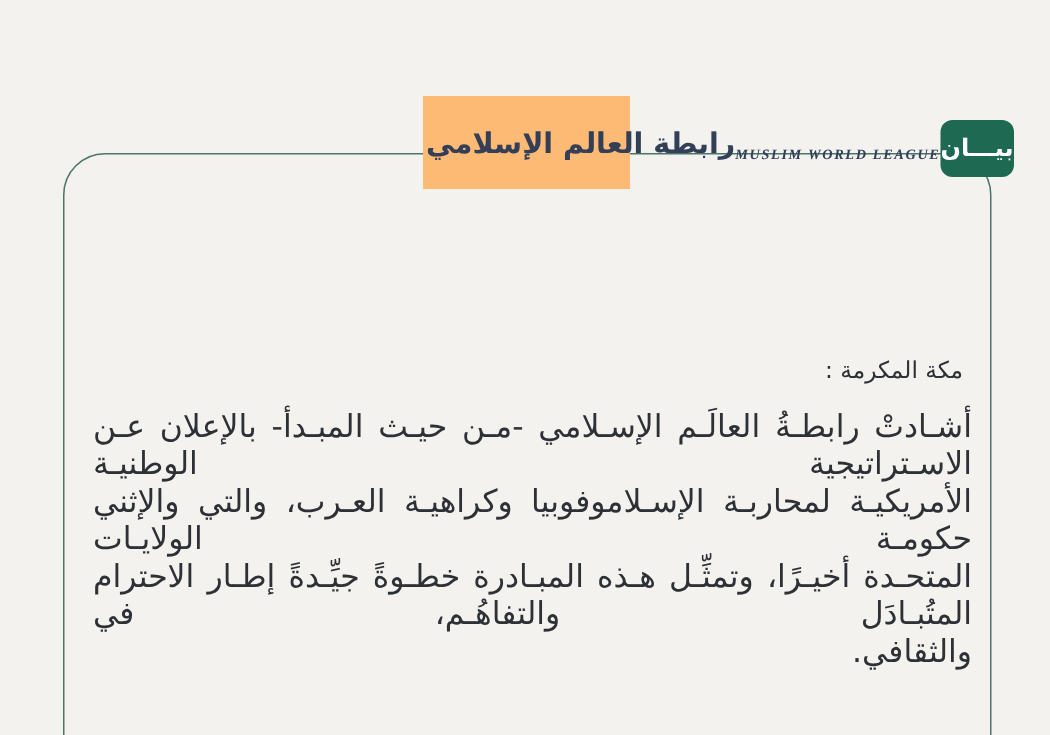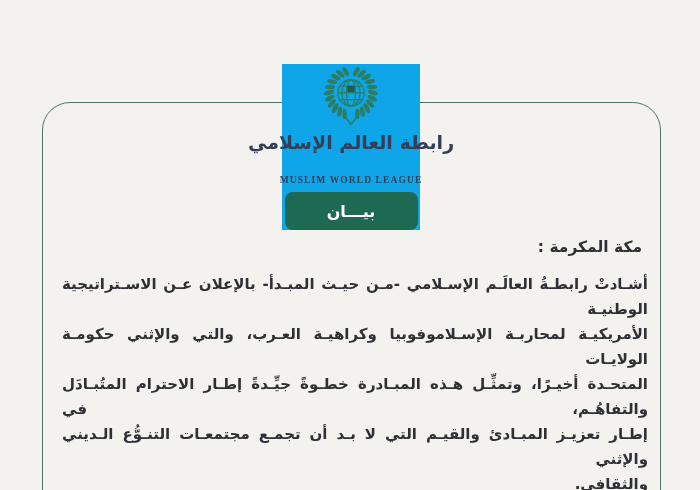--- a/index.html
+++ b/index.html
@@ -19,24 +19,24 @@
     border: 1.5px solid #4a7568;
     border-radius: 28px;
     box-sizing: border-box;
   }
 
   
   .logo-block {
     position: absolute;
     top: 64px; left: 282px;
     width: 134px;
-    background: #0ea5e9;
+    background: #fdba74;
     z-index: 2;
     display: flex;
-    flex-direction: column;
+    flex-direction: row;
     align-items: center;
     text-align: center;
     padding: 0 2px;
   }
   .emblem { display: block; }
   .calligraphy {
     margin-top: 1px;
     font-size: 19px;
     font-weight: 700;
     line-height: 30px;
@@ -44,20 +44,21 @@
     white-space: nowrap;
   }
   .org-name {
     margin-top: 18px;
     font-family: "Liberation Serif", serif;
     font-size: 9.5px;
     font-weight: 700;
     letter-spacing: 1.1px;
     color: #333e57;
     white-space: nowrap;
+    font-style: italic;
   }
   .badge {
     margin-top: 7px;
     width: 133px; height: 38px;
     background: #1e6952;
     border-radius: 8px;
     display: flex;
     align-items: center;
     justify-content: center;
     color: #ffffff;
@@ -70,28 +71,28 @@
     position: absolute;
     left: 62px; top: 236px;
     width: 586px;
     direction: rtl;
     color: #2d3136;
     z-index: 1;
   }
   .heading {
     text-align: right;
     font-size: 15.5px;
-    font-weight: 700;
+    font-weight: 400;
     margin: 0 6px 14px 0;
     line-height: 22px;
   }
   .para { margin: 0 0 10px 0; }
   .line {
-    font-size: 15px;
-    font-weight: 700;
+    font-size: 21px;
+    font-weight: 400;
     line-height: 25px;
     text-align: justify;
     text-align-last: justify;
     -moz-text-align-last: justify;
   }
   .line.last {
     text-align: right;
     text-align-last: right;
     -moz-text-align-last: right;
   }
@@ -151,17 +152,16 @@
   </div>
 </div>
 
 <div class="content">
   <div class="heading">مكة المكرمة :</div>
 
   <div class="para">
     <div class="line">أشـادتْ رابطـةُ العالَـم الإسـلامي -مـن حيـث المبـدأ- بالإعلان عـن الاسـتراتيجية الوطنيـة</div>
     <div class="line">الأمريكيـة لمحاربـة الإسـلاموفوبيا وكراهيـة العـرب، والتي والإثني حكومـة الولايـات</div>
     <div class="line">المتحـدة أخيـرًا، وتمثِّـل هـذه المبـادرة خطـوةً جيِّـدةً إطـار الاحترام المتُبـادَل والتفاهُـم، في</div>
-    <div class="line">إطـار تعزيـز المبـادئ والقيـم التي لا بـد أن تجمـع مجتمعـات التنـوُّع الـديني والإثني</div>
     <div class="line last">والثقافي.</div>
   </div>
 
 </div>
 
 </body></html>

